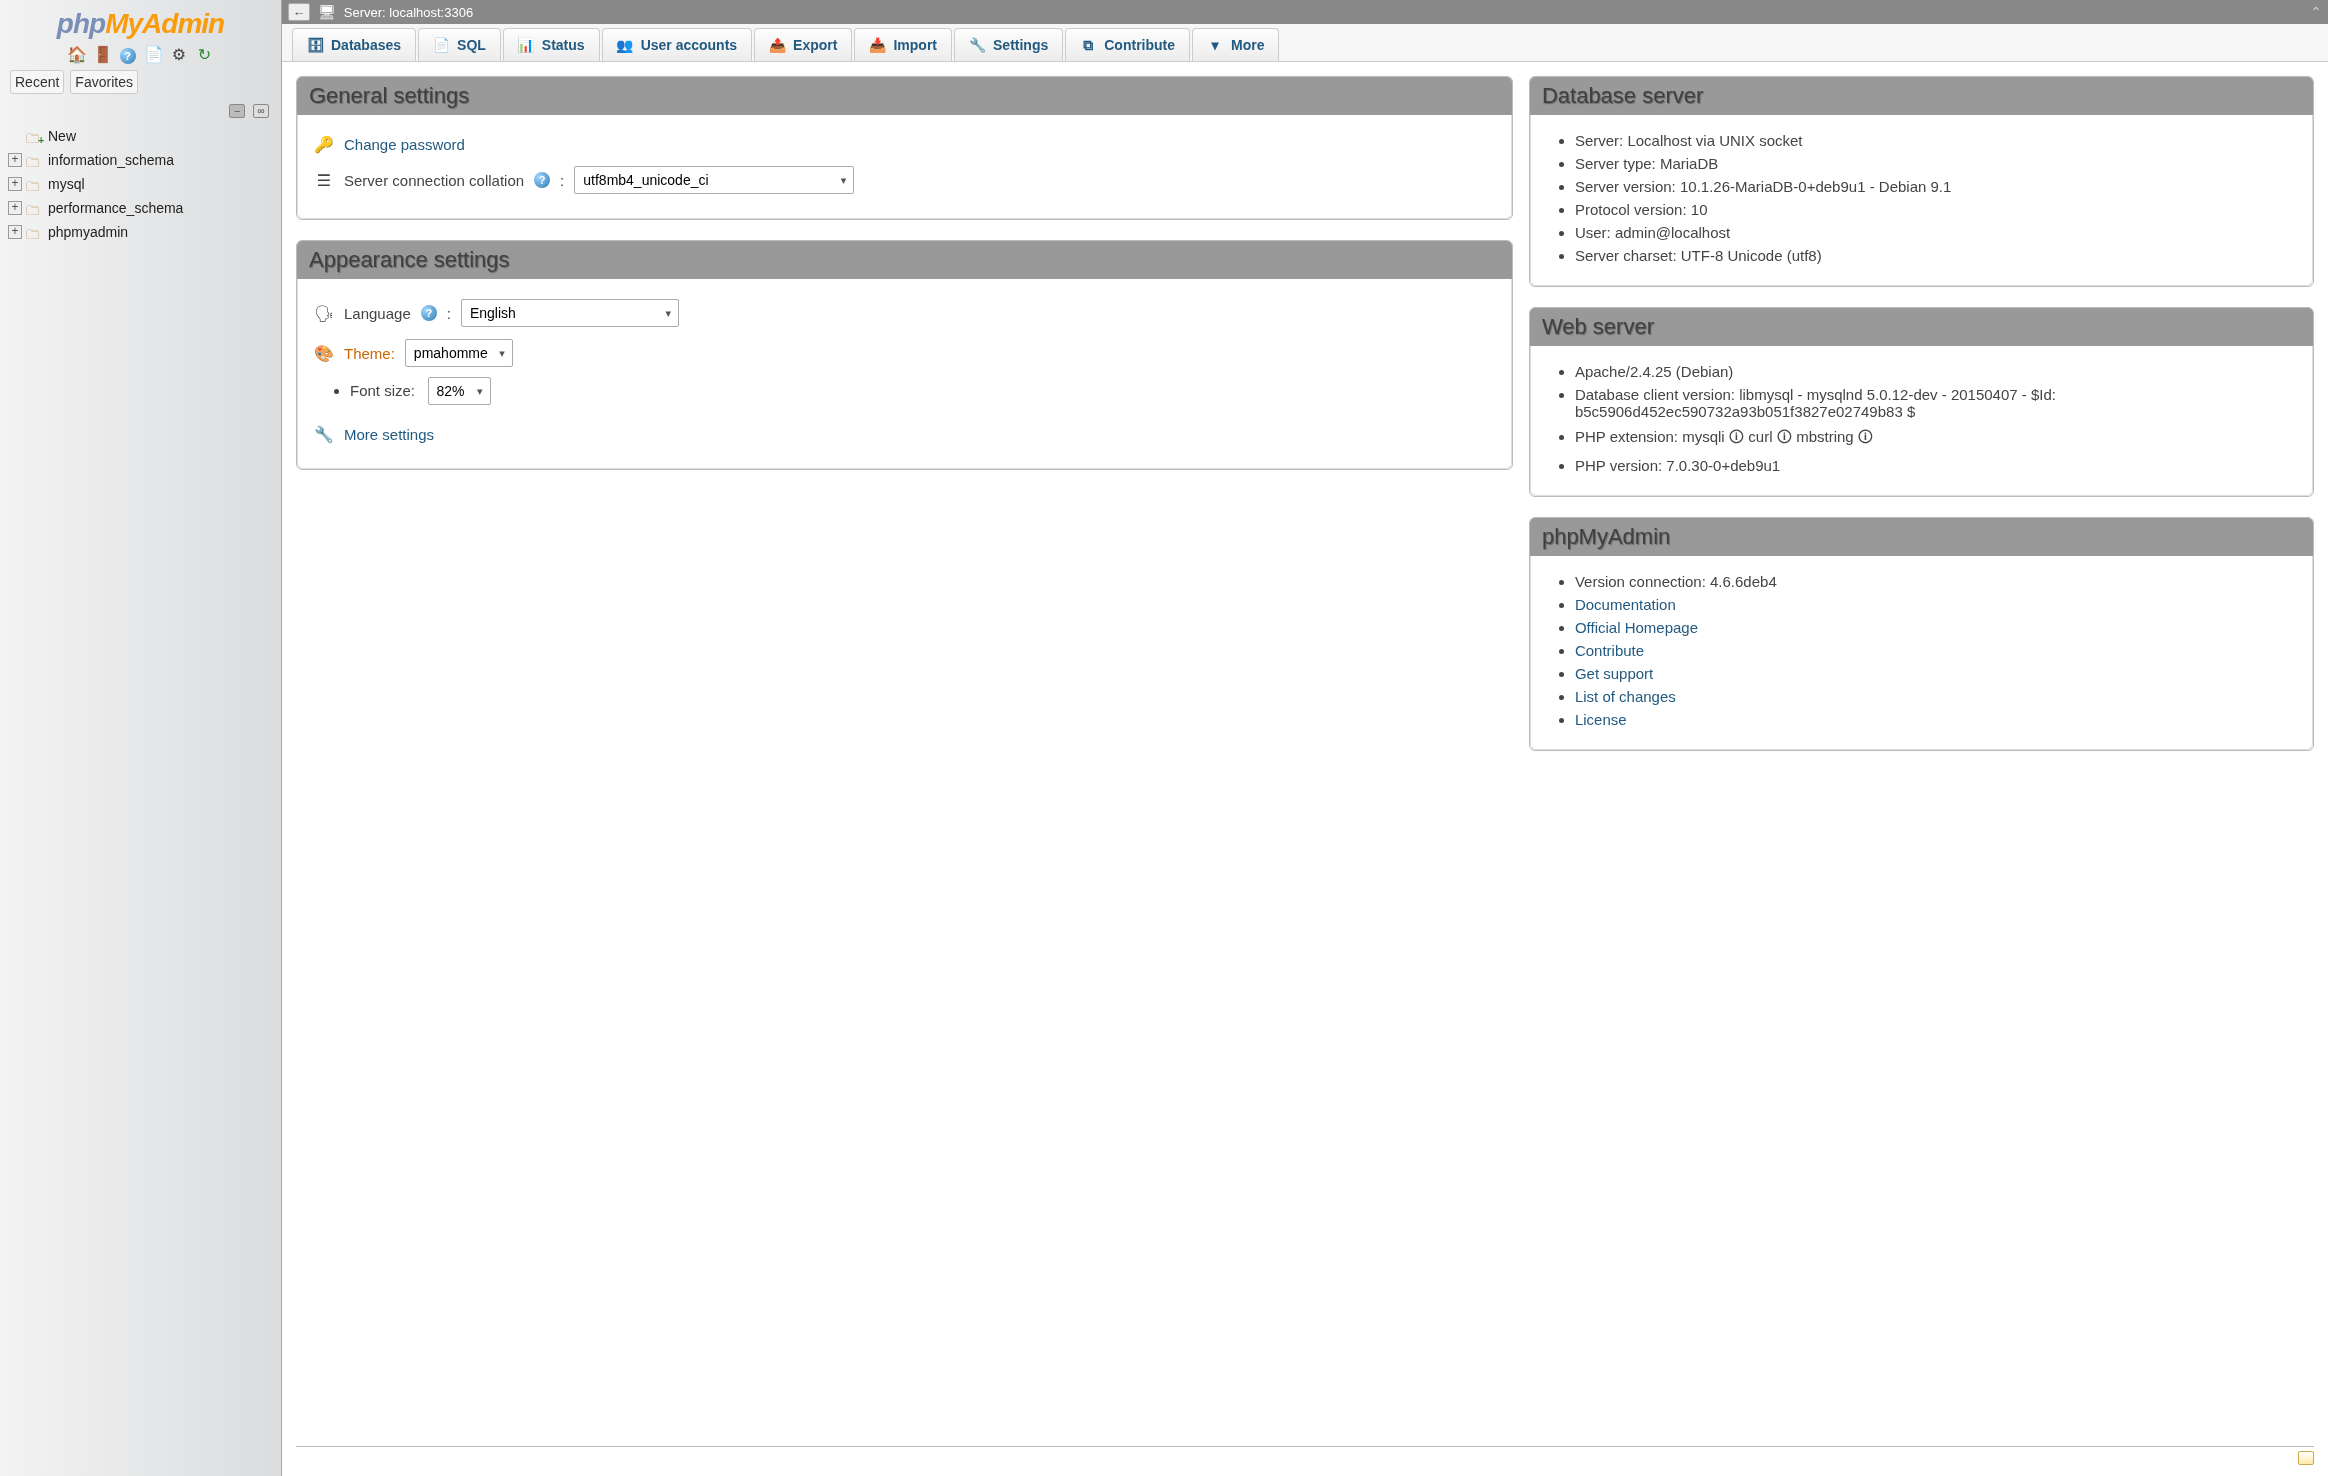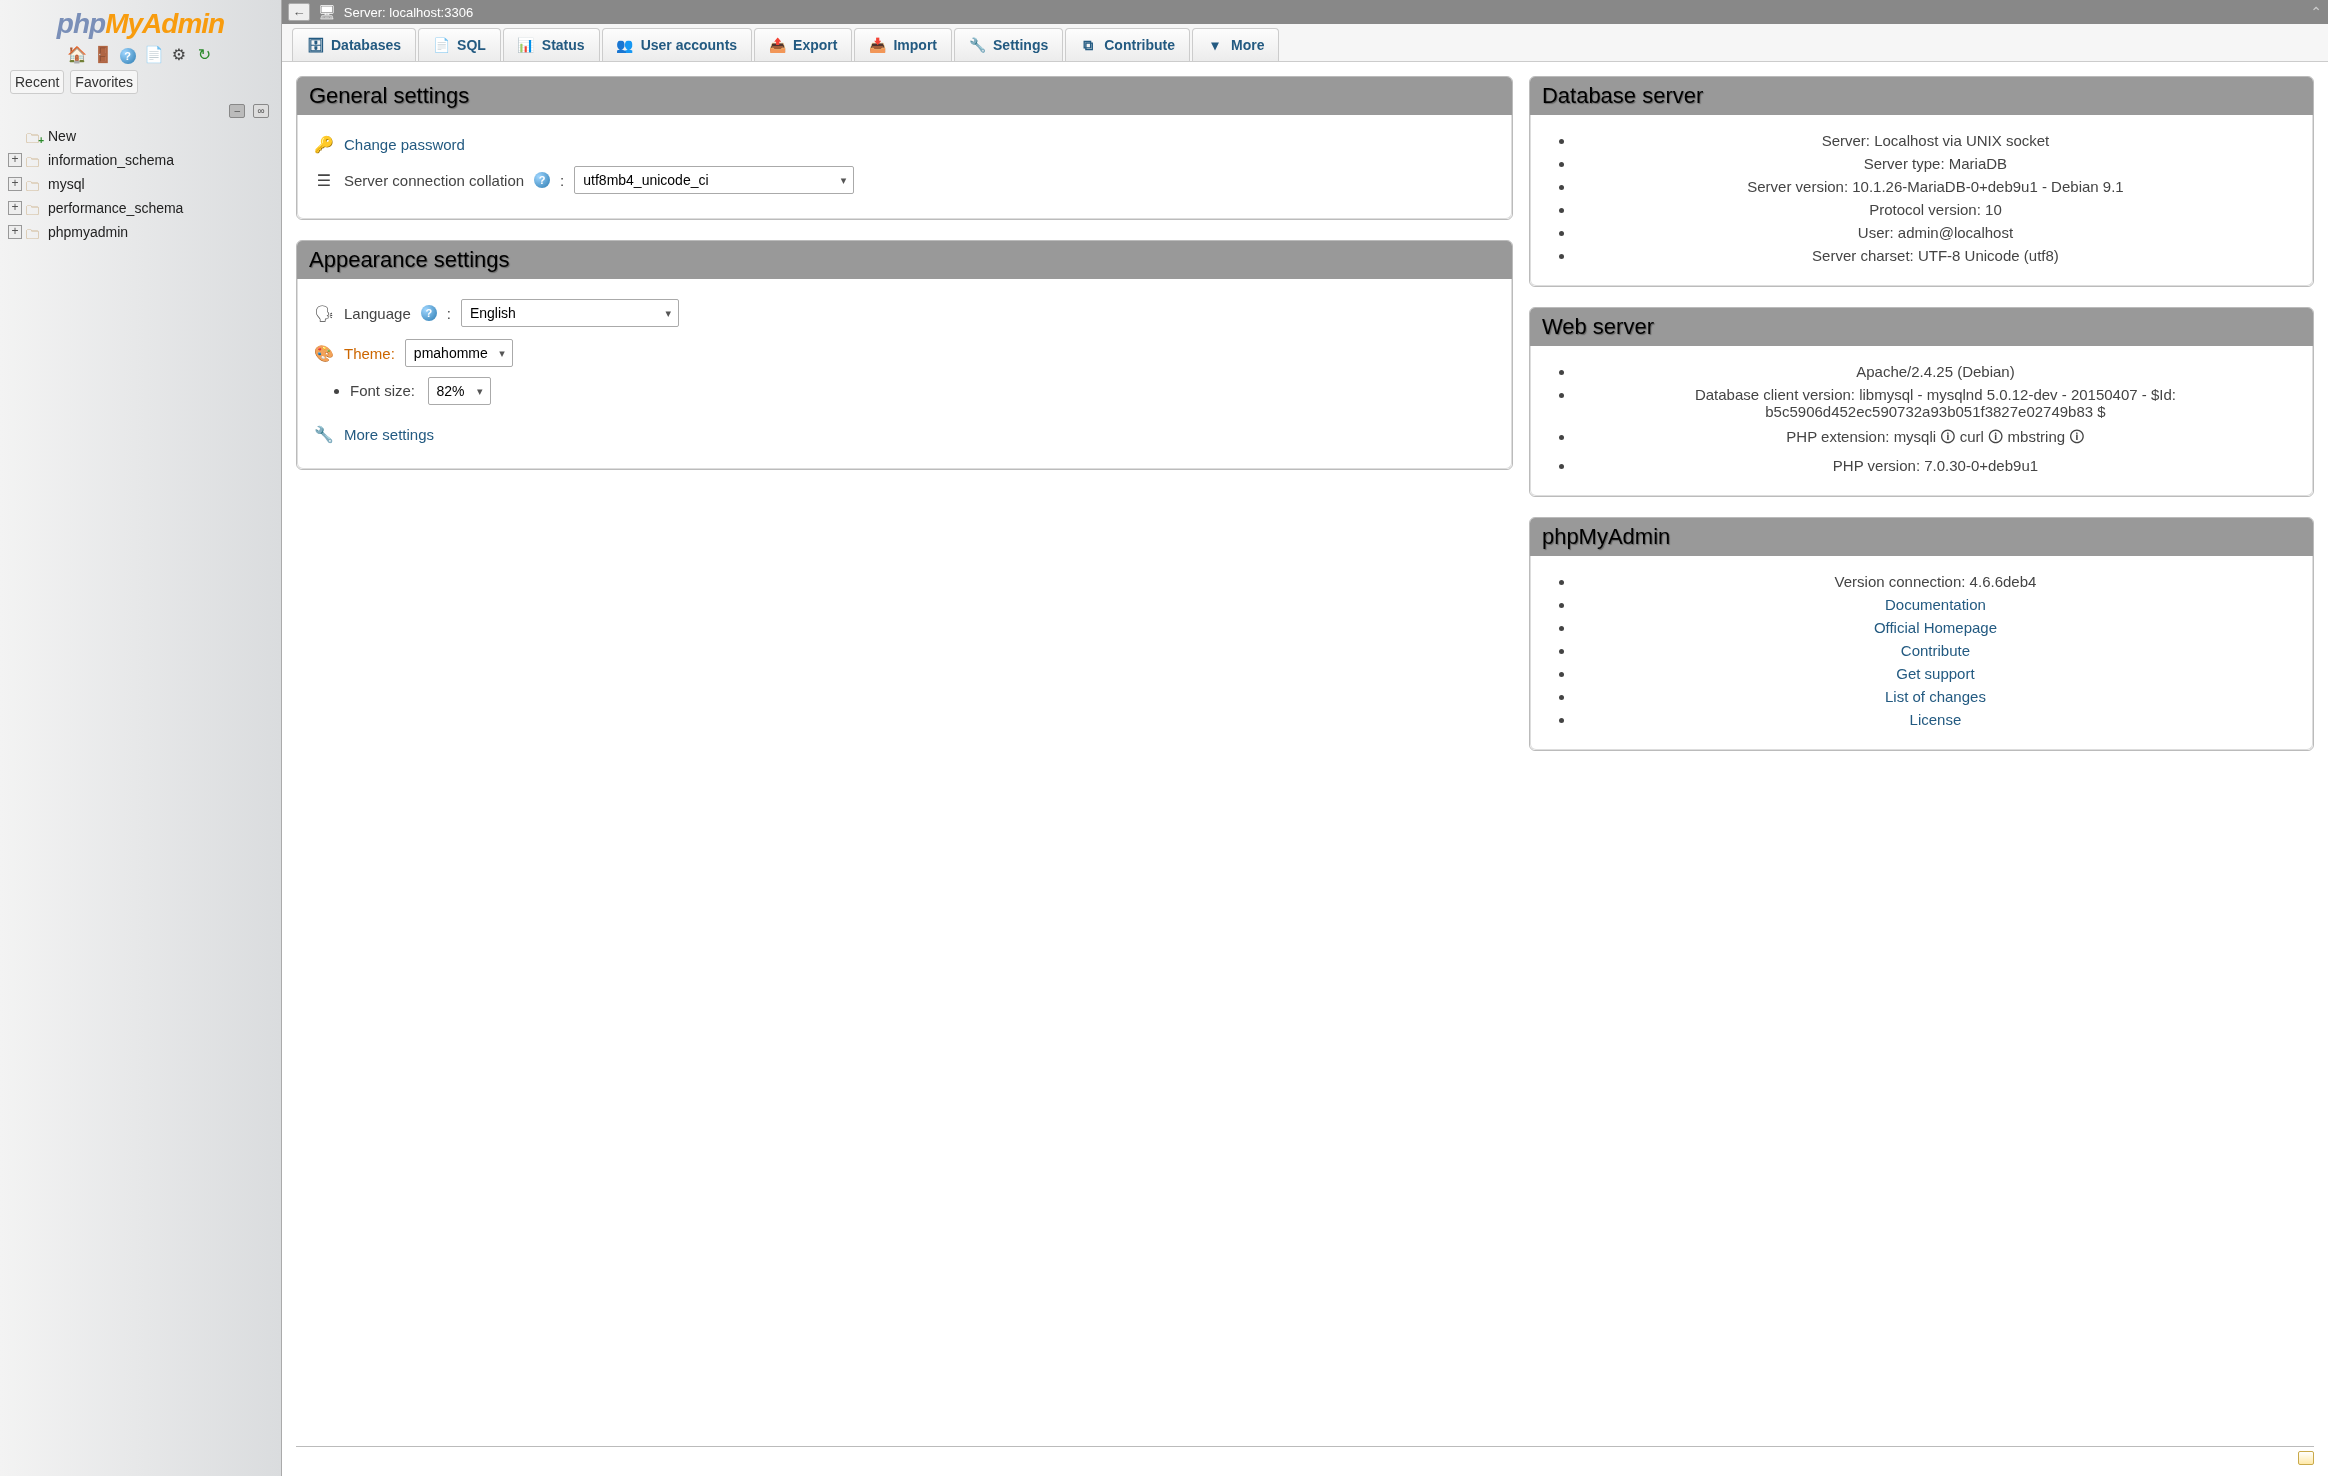--- a/index.html
+++ b/index.html
@@ -187,21 +187,21 @@
   }
   .col { flex:1; display:flex; flex-direction:column; gap:20px; }
   .col.left { flex: 1.55; }
   .panel {
     border:1px solid #bbb;
     border-radius:6px;
     overflow:hidden;
   }
   .panel-head {
     background:#999;
-    color:#000000;
+    color:#404040;
     font-size:22px;
     padding:6px 12px;
     text-shadow:1px 1px 1px #666;
   }
   .panel-body {
     padding: 14px 16px 18px 16px;
     border:1px solid #ddd;
     border-top:none;
     border-radius:0 0 6px 6px;
     background:#fff;
@@ -240,21 +240,21 @@
   .select-wrap::after {
     content:"▾";
     position:absolute;
     right:8px; top:50%;
     transform:translateY(-50%);
     pointer-events:none;
     color:#555;
     font-size:11px;
   }
   ul.info { list-style: disc; padding-left: 28px; font-size:15px; }
-  ul.info li { padding: 3px 0; text-align: center; }
+  ul.info li { padding: 3px 0; }
   ul.bullets { list-style: disc; padding-left: 36px; font-size:15px; }
   ul.bullets li { padding: 4px 0; }
   .footer-rule {
     border-top:1px solid #bbb;
     margin: 0 14px;
   }
   .footer-row {
     text-align:right;
     padding:4px 14px 8px 0;
   }

